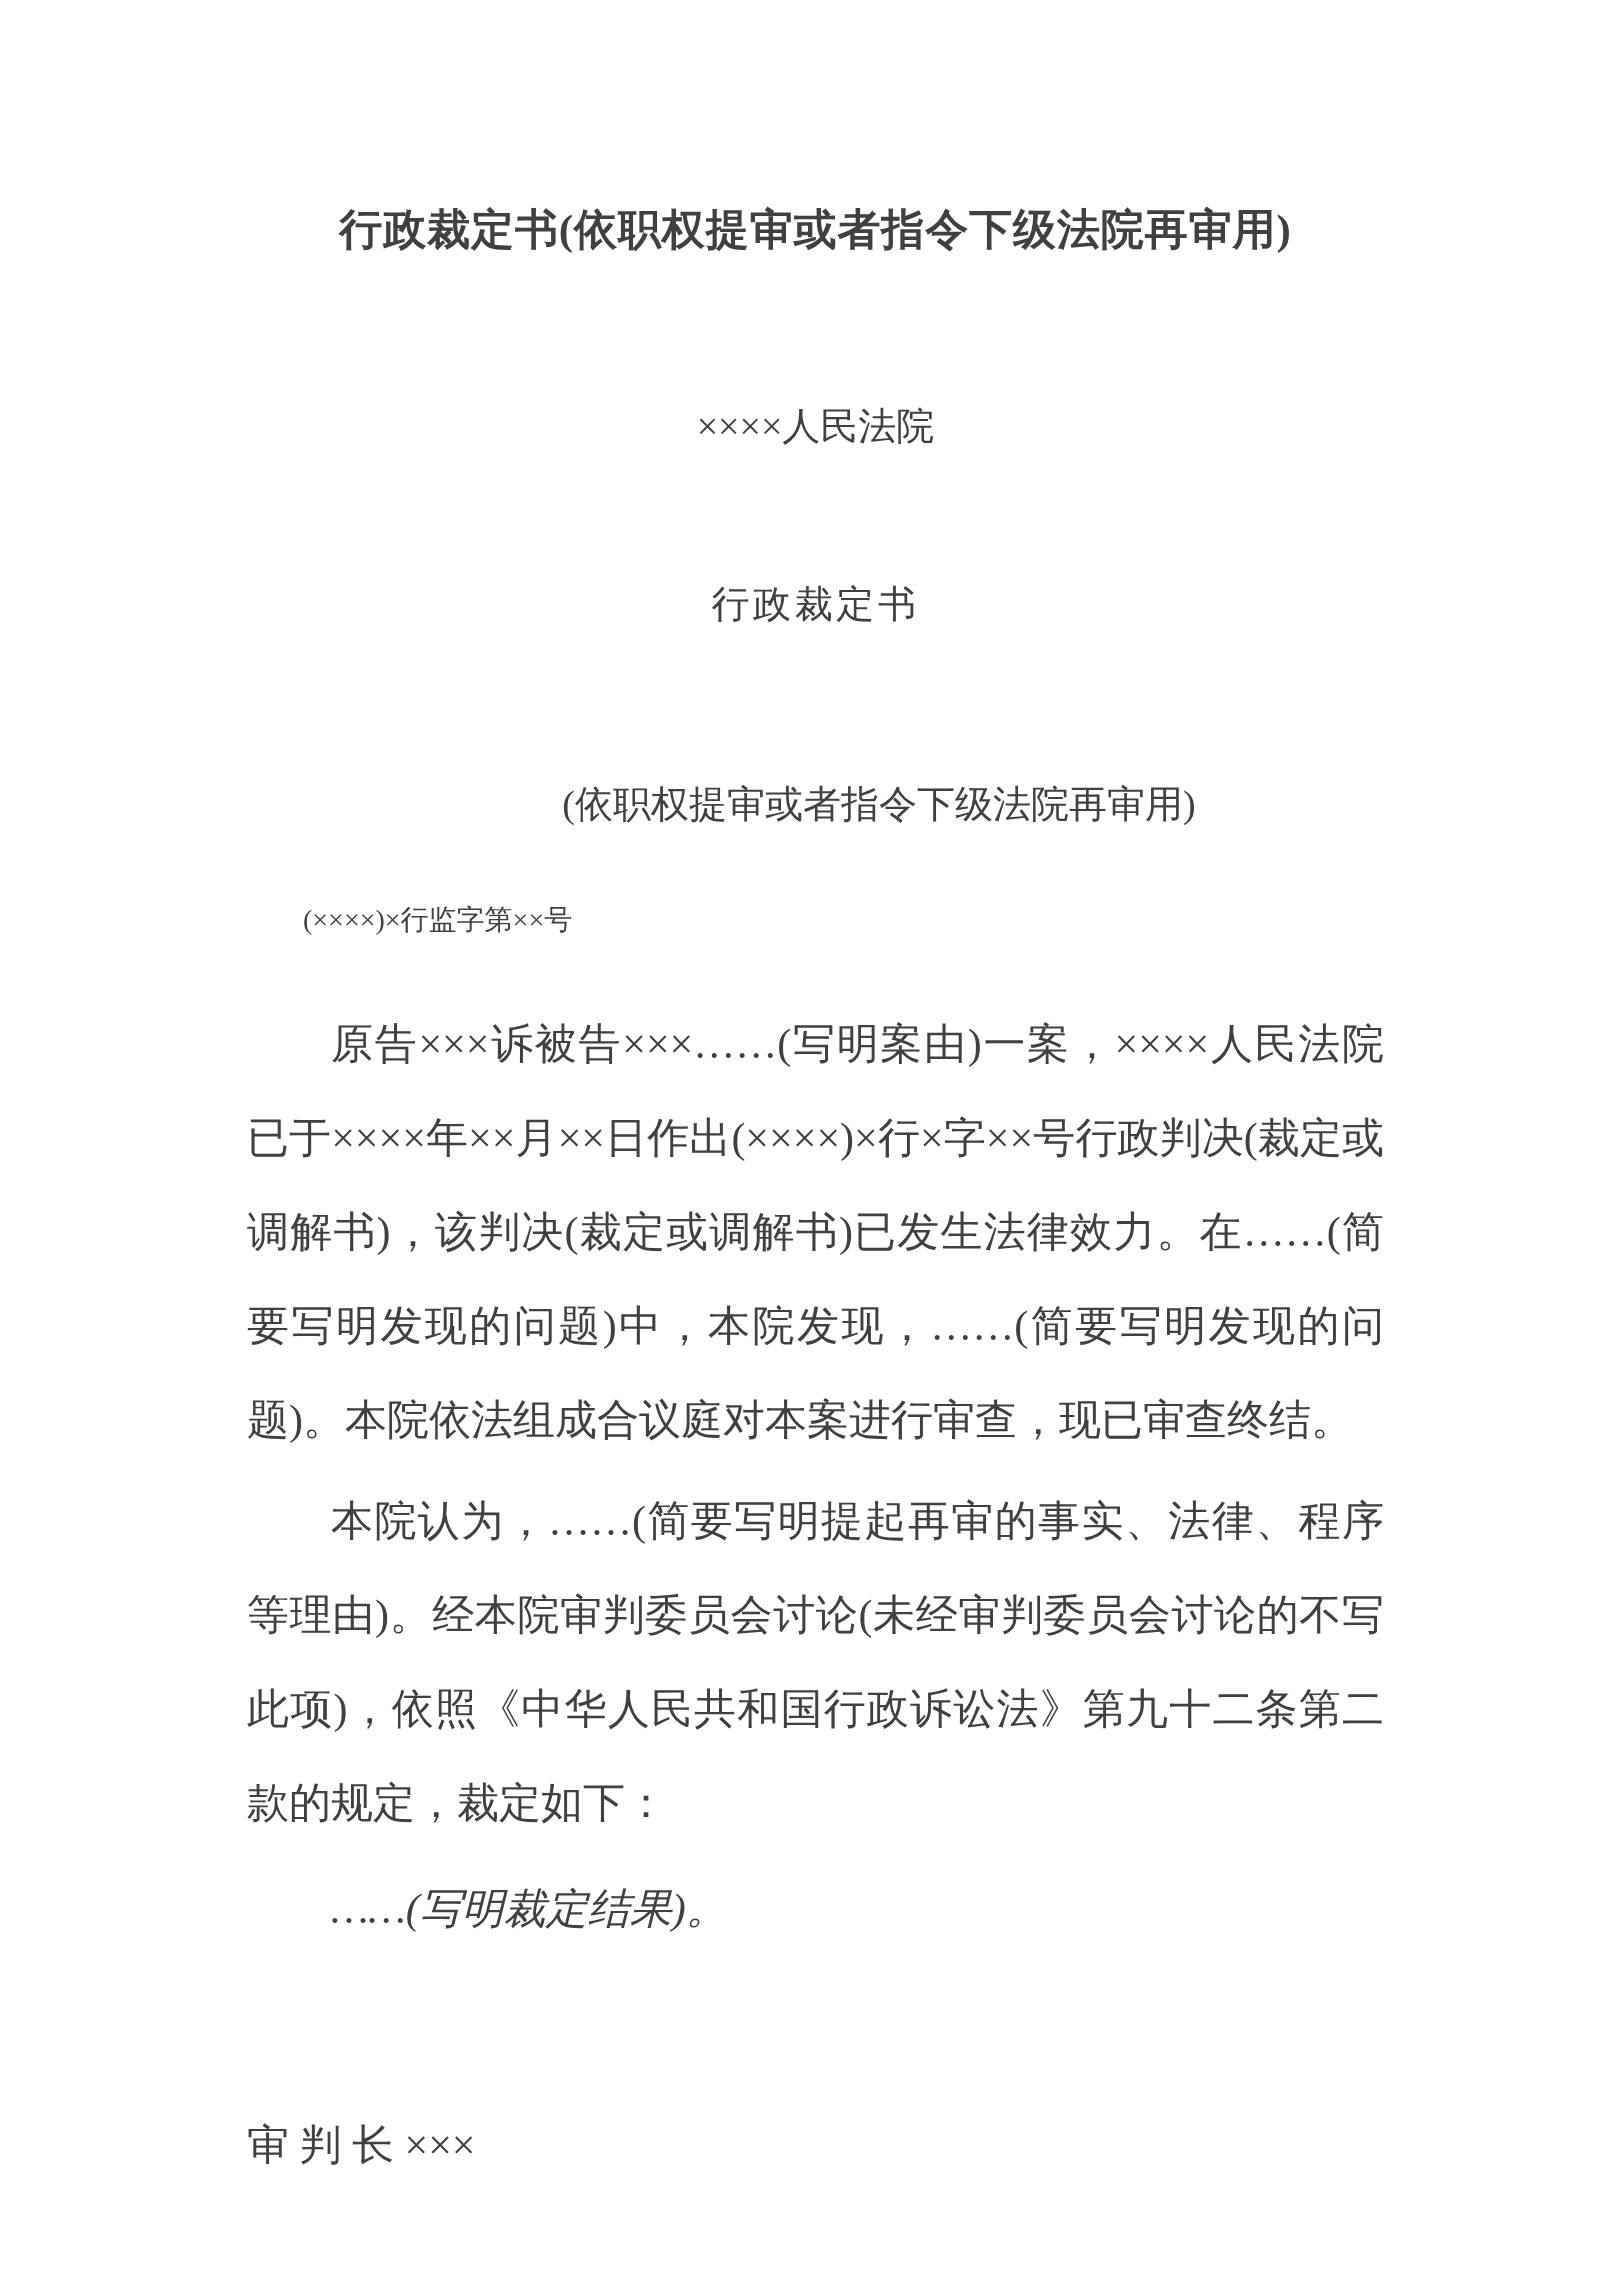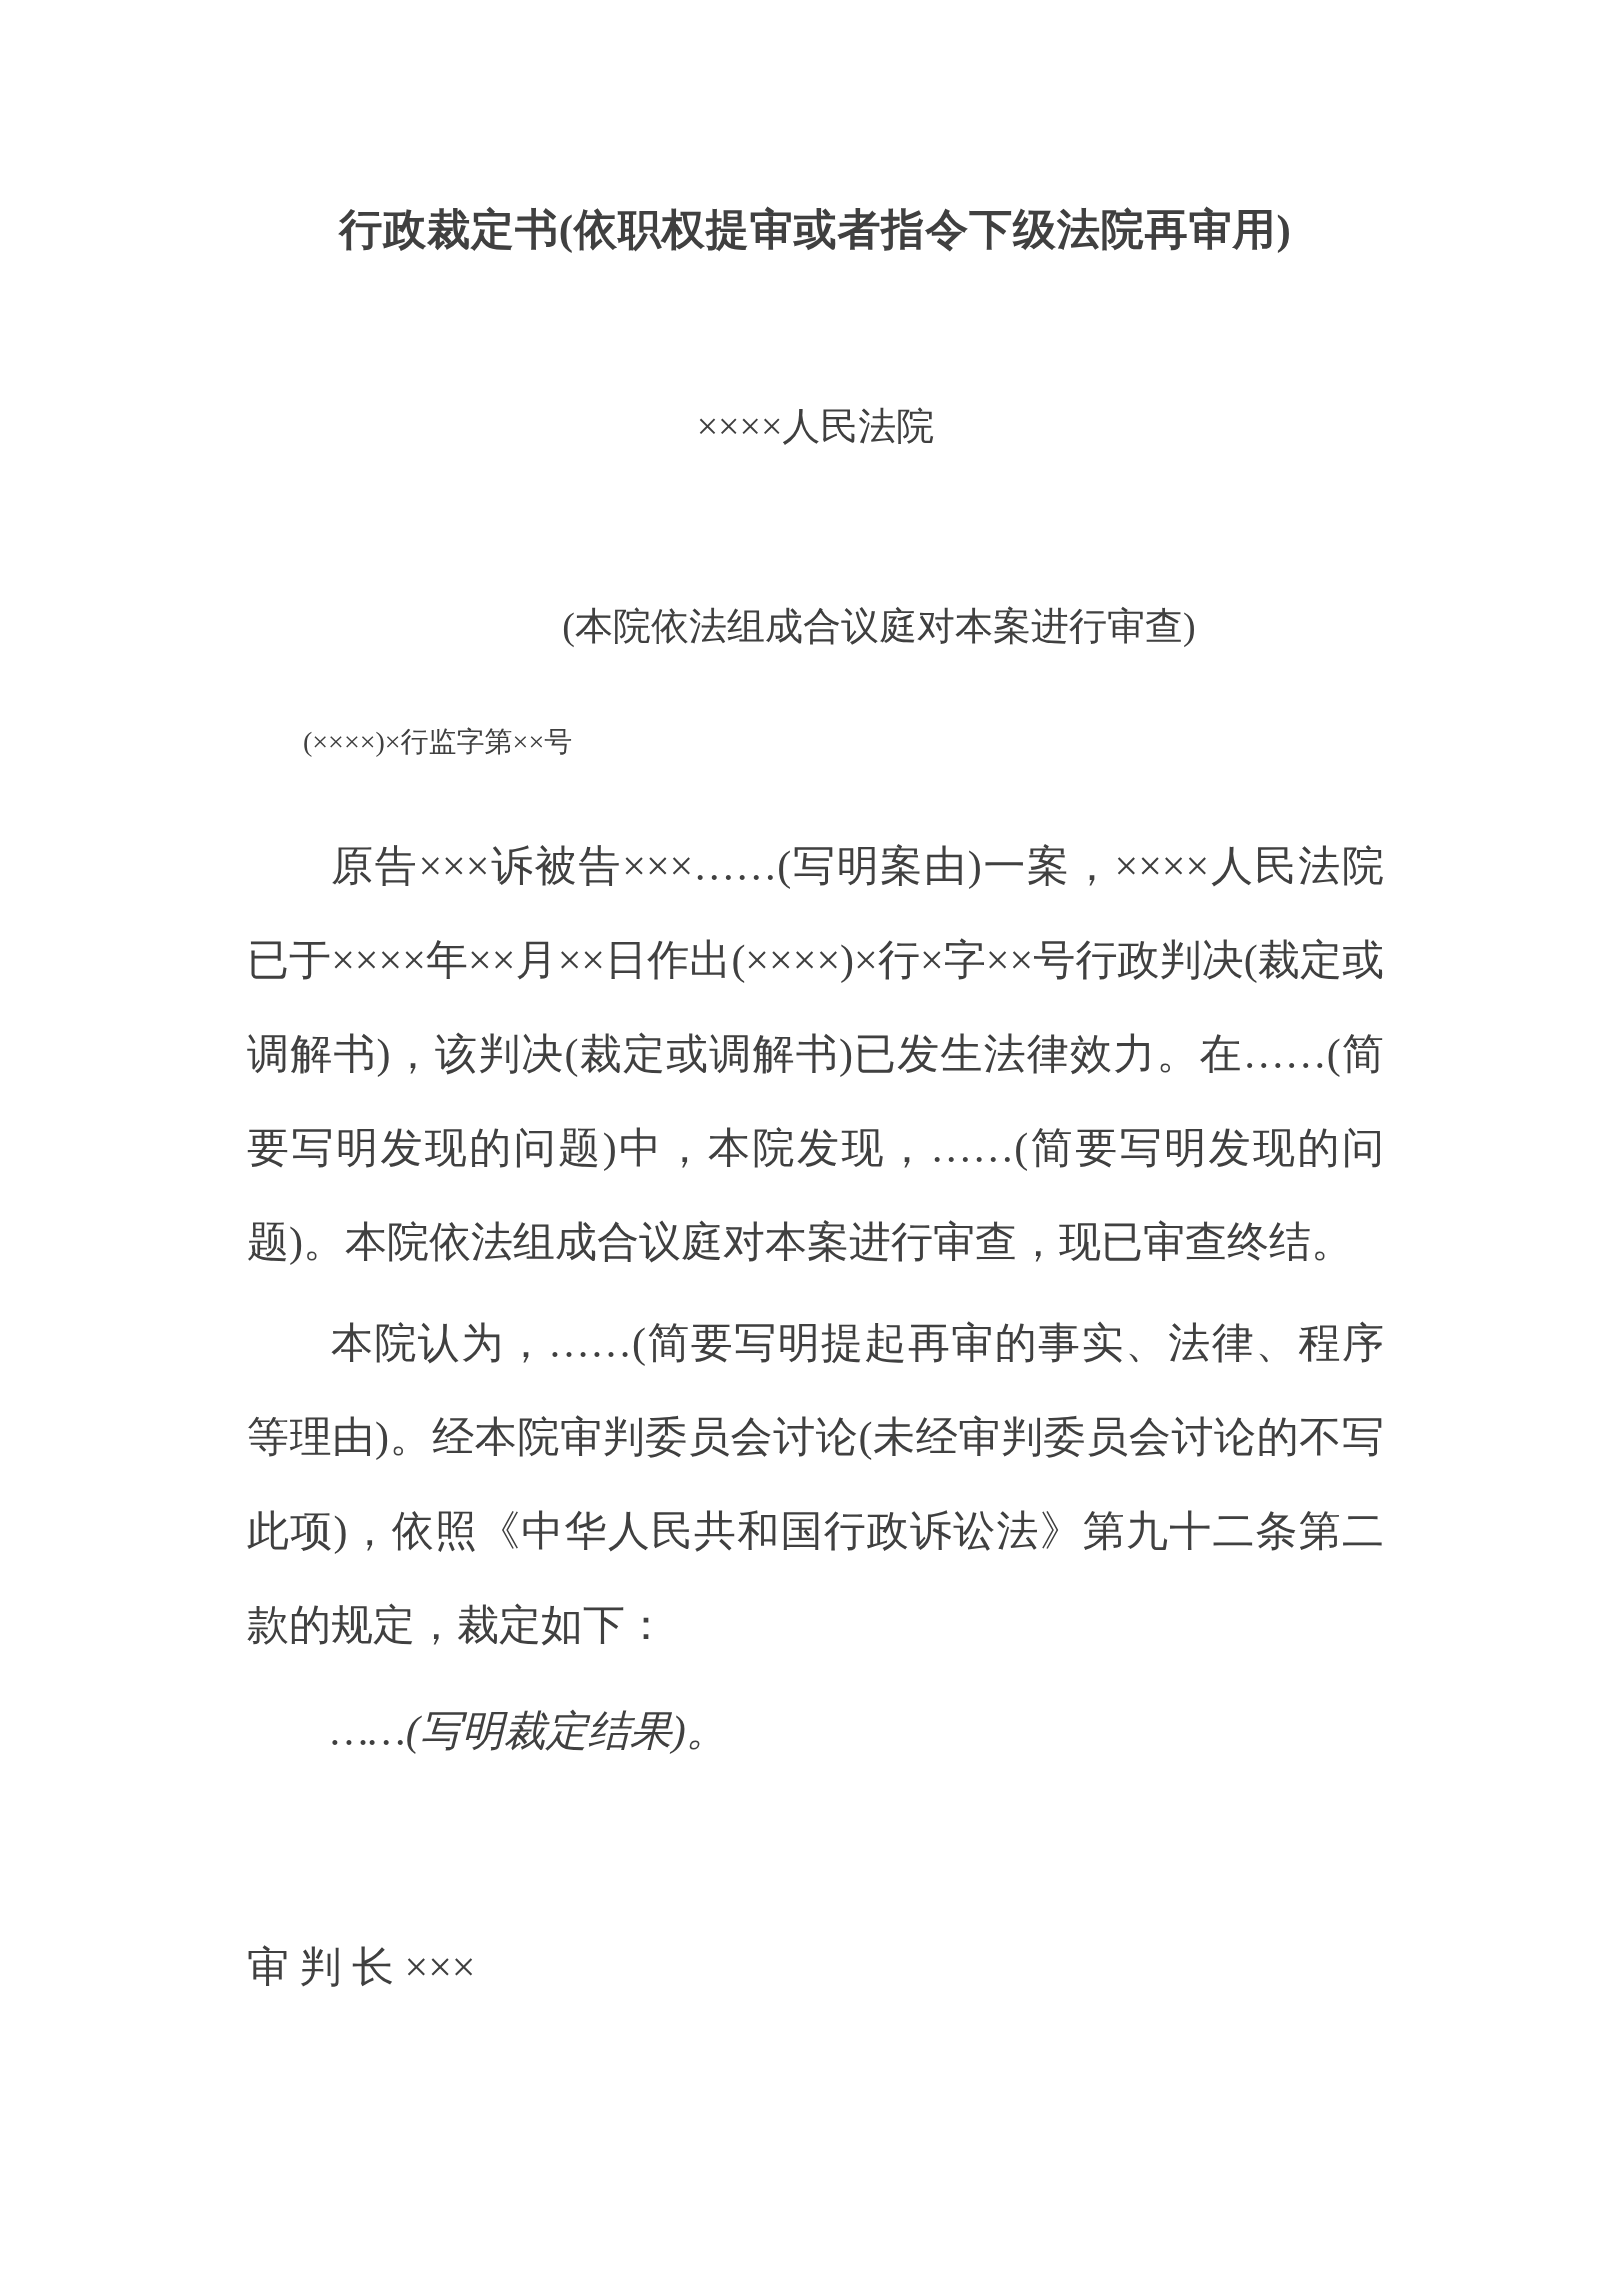--- a/index.html
+++ b/index.html
@@ -63,22 +63,23 @@
 </style>
 </head>
 <body>
 
 <div class="page">
 
   <div class="doc-title">行政裁定书(依职权提审或者指令下级法院再审用)</div>
 
   <div class="center-line court-name">××××人民法院</div>
 
+  <div class="center-line doc-type">行政裁定书</div>
 
-  <div class="center-line doc-subtitle">(本院依法组成合议庭对本案进行审查)</div>
+  <div class="center-line doc-subtitle">(依职权提审或者指令下级法院再审用)</div>
 
   <div class="case-number">(××××)×行监字第××号</div>
 
   <p class="body-para para-1">原告×××诉被告×××……(写明案由)一案，××××人民法院已于××××年××月××日作出(××××)×行×字××号行政判决(裁定或调解书)，该判决(裁定或调解书)已发生法律效力。在……(简要写明发现的问题)中，本院发现，……(简要写明发现的问题)。本院依法组成合议庭对本案进行审查，现已审查终结。</p>
 
   <p class="body-para para-2">本院认为，……(简要写明提起再审的事实、法律、程序等理由)。经本院审判委员会讨论(未经审判委员会讨论的不写此项)，依照《中华人民共和国行政诉讼法》第九十二条第二款的规定，裁定如下：</p>
 
   <p class="body-para para-3">……(写明裁定结果)。</p>
 
   <div class="signature-line">审 判 长 ×××</div>

